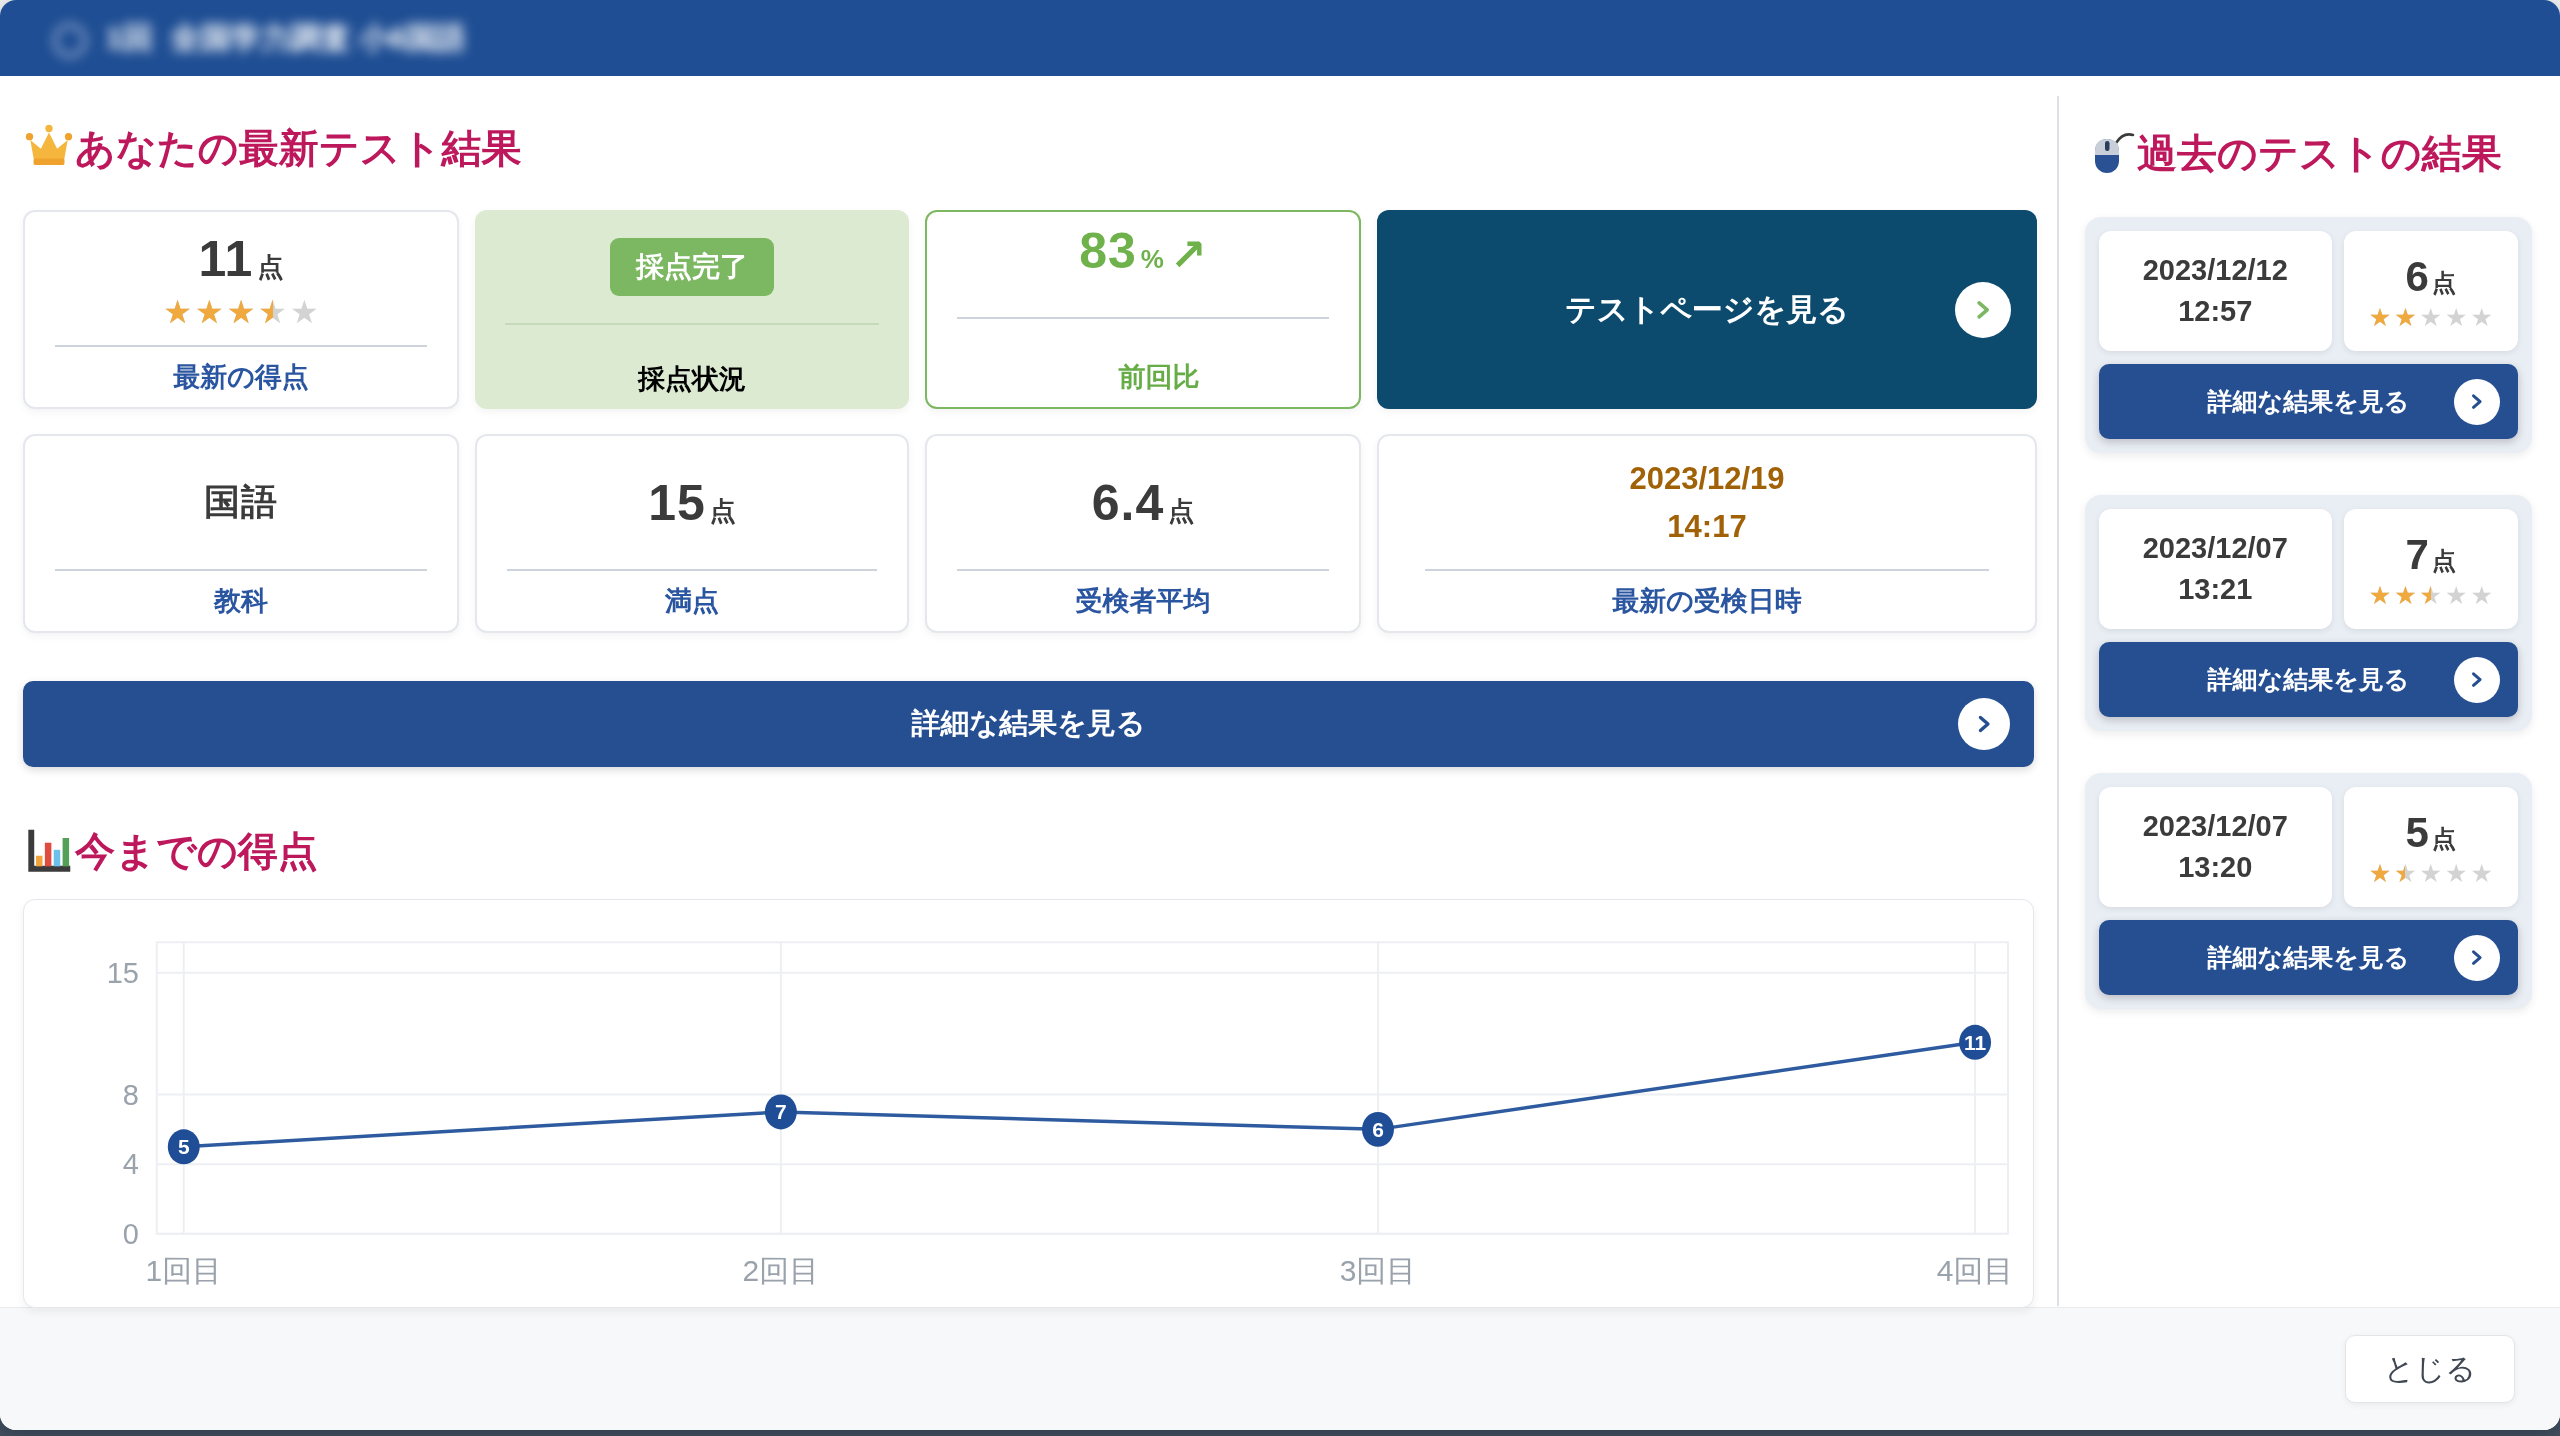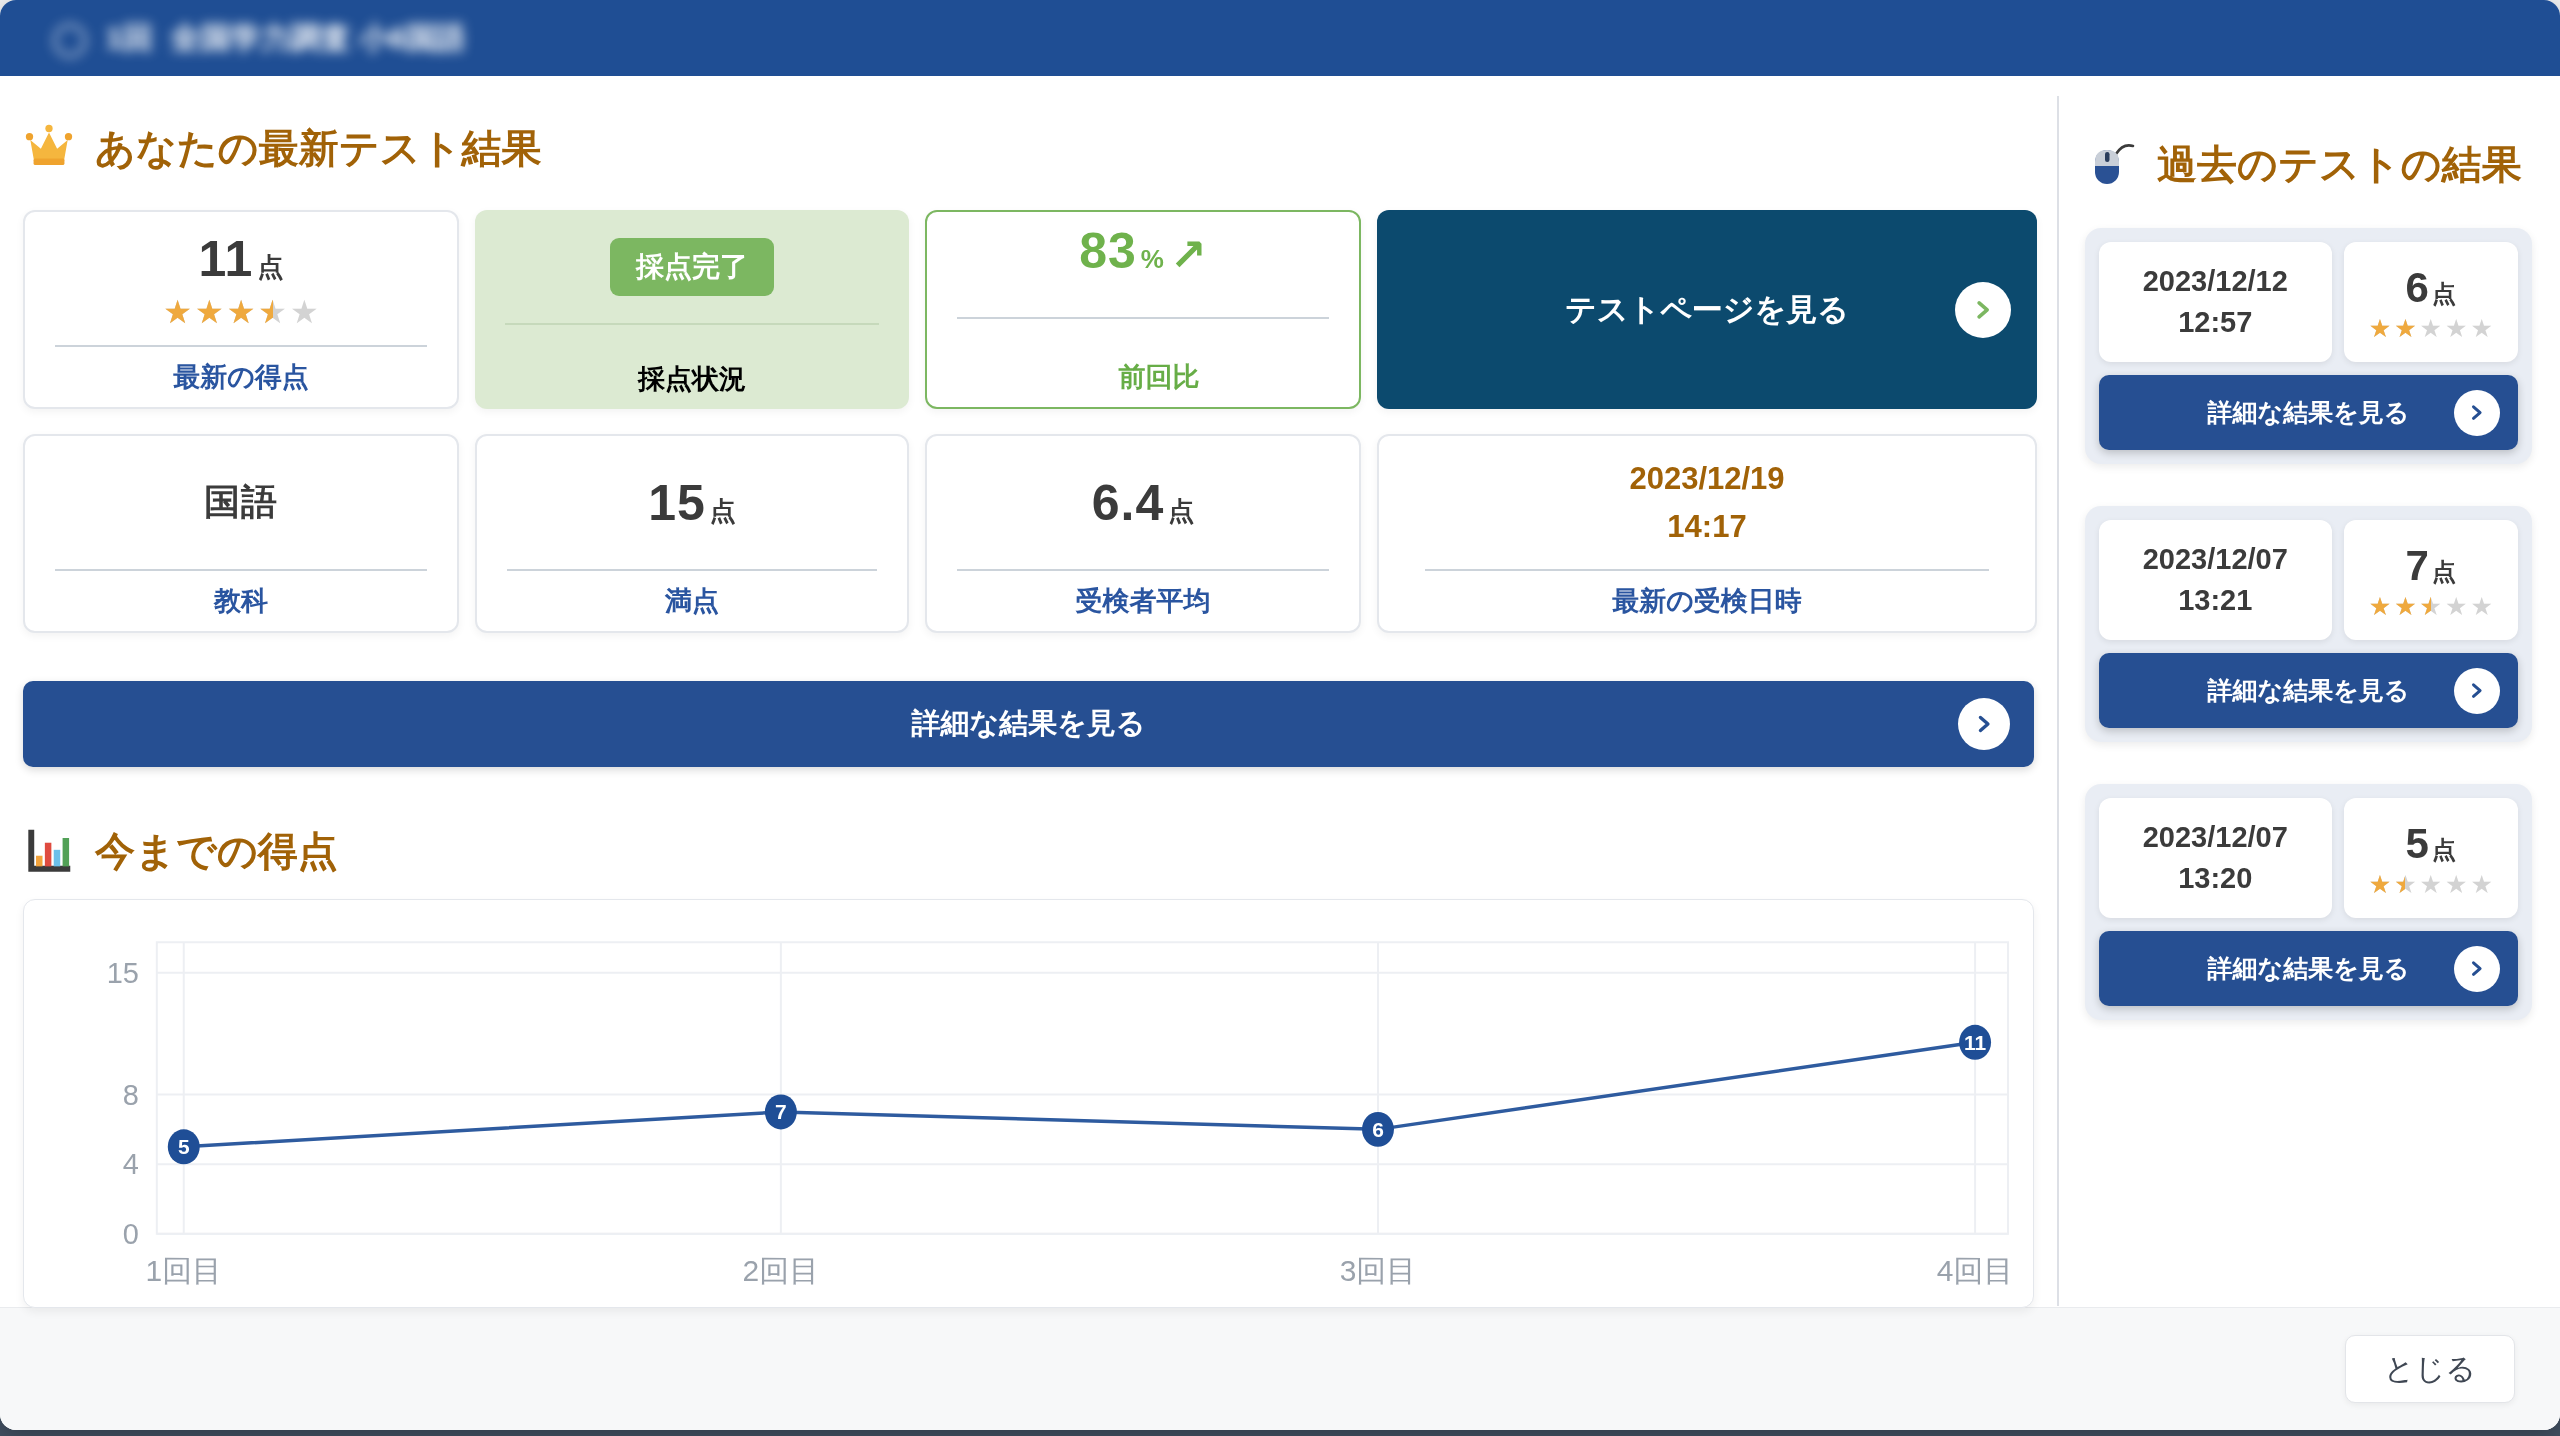--- a/index.html
+++ b/index.html
@@ -15,22 +15,22 @@
     box-shadow:0 6px 24px rgba(0,0,0,.25);
   }
   
   .hdr{height:76px;flex:0 0 76px;background:#1f4e94;display:flex;align-items:center;padding-left:52px;}
   .hdr-inner{display:flex;align-items:center;gap:18px;filter:blur(6px);color:#fff;font-weight:bold;font-size:30px;}
   .hdr-circle{font-size:32px;}
   
   .content{flex:1 1 auto;position:relative;background:#fff;}
   .vdivider{position:absolute;left:2057px;top:20px;width:2px;height:1210px;background:#dde0e6;}
   .main{position:absolute;left:0;top:0;width:2057px;}
-  .section-heading{display:flex;align-items:center;gap:20px;margin:46px 0 0 23px;height:52px;
-    color:#a16207;font-size:40px;font-weight:bold;}
+  .section-heading{display:flex;align-items:center;margin:46px 0 0 23px;height:52px;
+    color:#be185d;font-size:40px;font-weight:bold;}
   .section-heading .icon{width:52px;height:52px;display:flex;align-items:center;justify-content:center;}
   .icon svg{width:100%;height:100%;}
   
   .cards-grid{display:grid;grid-template-columns:436px 434px 436px 660px;grid-auto-rows:199px;
     gap:25px 16px;margin:36px 23px 0 23px;}
   .card{background:#fff;border:2px solid #e4e7ec;border-radius:12px;display:flex;flex-direction:column;
     align-items:center;box-shadow:0 3px 8px rgba(0,0,0,.05);box-sizing:border-box;}
   .card-top{flex:1 1 auto;display:flex;flex-direction:column;align-items:center;justify-content:center;gap:8px;}
   .value-line{display:flex;align-items:baseline;}
   .big{font-size:50px;font-weight:bold;color:#3b3b3b;letter-spacing:1px;}
@@ -70,21 +70,21 @@
     display:flex;align-items:center;justify-content:center;color:#fff;font-size:29px;font-weight:bold;
     cursor:pointer;box-shadow:0 3px 8px rgba(0,0,0,.15);}
   .big-blue-btn .chev-circle{position:absolute;right:24px;top:50%;transform:translateY(-50%);
     width:52px;height:52px;color:#264f92;}
   
   .chart-heading{margin-top:58px;}
   .chart-panel{margin:22px 23px 0 23px;height:407px;border:1px solid #e4e7ec;border-radius:12px;
     background:#fff;box-shadow:0 4px 10px rgba(0,0,0,.06);}
   .chart-panel svg{width:100%;height:100%;display:block;}
   
-  .sidebar{position:absolute;left:2085px;top:16px;width:447px;}
+  .sidebar{position:absolute;left:2085px;top:5px;width:447px;}
   .sidebar .section-heading{margin-left:0;}
   .history-list{display:flex;flex-direction:column;gap:42px;margin-top:38px;}
   .history-card{background:#e9edf4;border-radius:16px;padding:14px;box-sizing:border-box;
     box-shadow:0 3px 8px rgba(0,0,0,.08);}
   .hist-top{display:flex;gap:12px;height:120px;}
   .hist-date-card{flex:1.2;background:#fff;border-radius:12px;display:flex;flex-direction:column;
     align-items:center;justify-content:center;gap:8px;box-shadow:0 2px 6px rgba(0,0,0,.08);}
   .hist-date,.hist-time{font-size:29px;font-weight:bold;color:#3b3b3b;}
   .hist-score-card{flex:0.9;background:#fff;border-radius:12px;display:flex;flex-direction:column;
     align-items:center;justify-content:center;gap:4px;box-shadow:0 2px 6px rgba(0,0,0,.08);}

